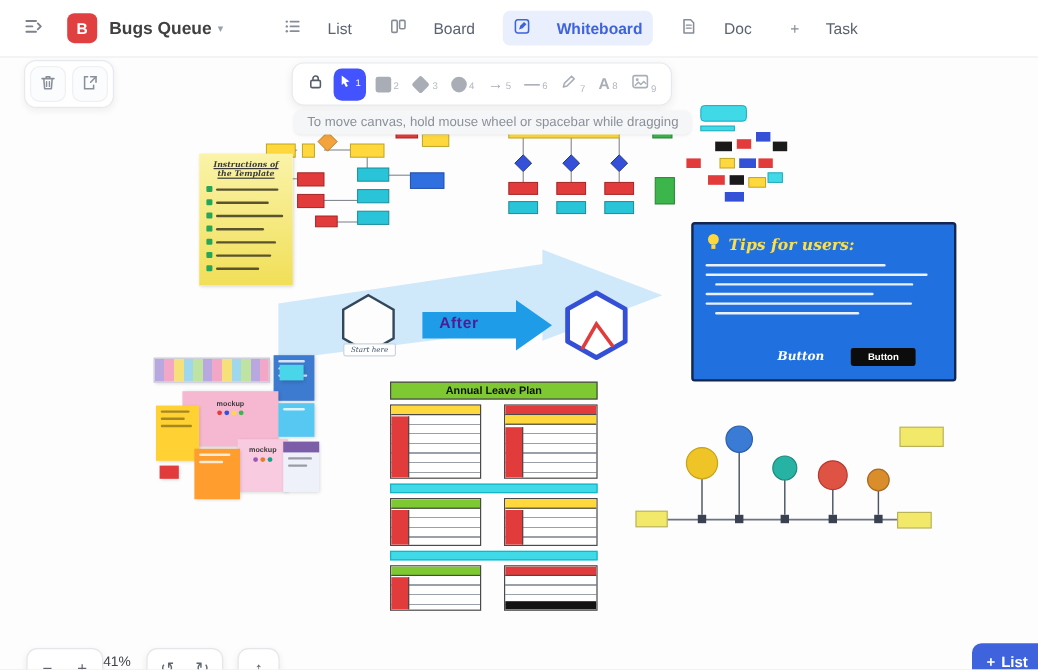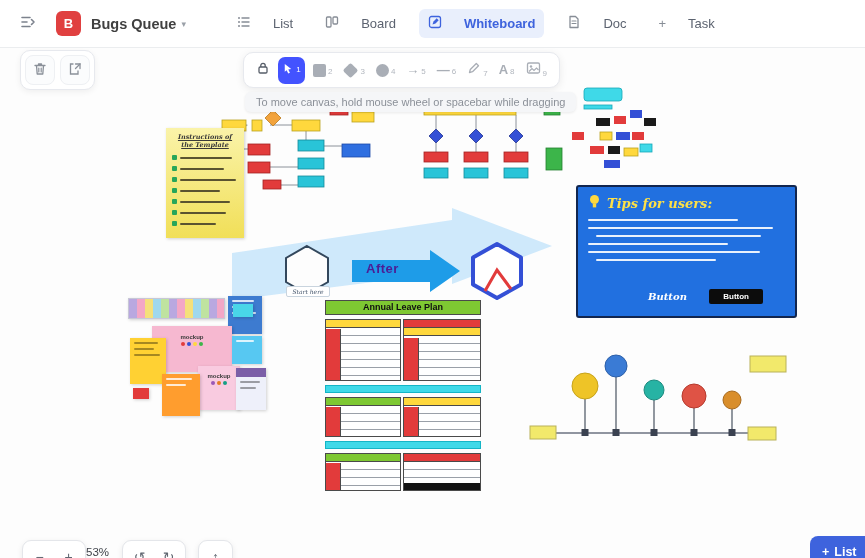--- a/index.html
+++ b/index.html
@@ -69,21 +69,21 @@
   .tips-btn-right { background:#0c0c0c; color:#fff; font-size:8px; font-weight:bold; padding:3px 14px;
                     border-radius:2px; border:none; cursor:pointer; }
 
   
   .start-here { left:286px; top:238px; width:44px; background:#fff; border:1px solid #c9d4de; border-radius:2px;
                 font-family:"DejaVu Serif", serif; font-style:italic; font-size:6px; color:#44556b; text-align:center;
                 padding:1px 0; }
   .after-label { left:366px; top:213px; color:#4c1d95; font-weight:bold; font-size:13px; letter-spacing:.5px; }
 
   
-  .leave-plan { left:325px; top:252px; width:156px; }
+  .leave-plan { left:325px; top:270px; width:173px; }
   .lp-title { background:#7ec832; border:1px solid #4a4a4a; font-size:9px; font-weight:bold; line-height:13px;
               text-align:center; color:#101010; }
   .lp-row { display:flex; justify-content:space-between; margin-top:4px; }
   .lp-table { position:relative; border:1px solid #4a4a4a;
               background:repeating-linear-gradient(to bottom, #ffffff 0 7px, #9aa0a8 7px 8px); overflow:hidden; }
   .lp-head { height:8px; border-bottom:1px solid #4a4a4a; }
   .lp-redcol { position:absolute; left:0; width:15px; background:#e23b3b; border-right:1px solid #4a4a4a; }
   .lp-cyan { height:8px; background:#3fd9e8; border:1px solid #14b5c6; margin-top:4px; }
   .lp-black { position:absolute; left:0; right:0; bottom:0; height:7px; background:#131313; }
 
@@ -484,21 +484,21 @@
       </div>
     </div>
 
     <div class="tooltip">To move canvas, hold mouse wheel or spacebar while dragging</div>
 
 
     <div class="fgroup" style="left:22px;">
       <button class="fbtn">−</button>
       <button class="fbtn">+</button>
     </div>
-    <span class="zoom-text">53%</span>
+    <span class="zoom-text">41%</span>
     <div class="fgroup" style="left:122px;">
       <button class="fbtn">↺</button>
       <button class="fbtn">↻</button>
     </div>
     <div class="fgroup" style="left:198px;">
       <button class="fbtn">↑</button>
     </div>
 
     <button class="add-task">
       <span>+</span>

